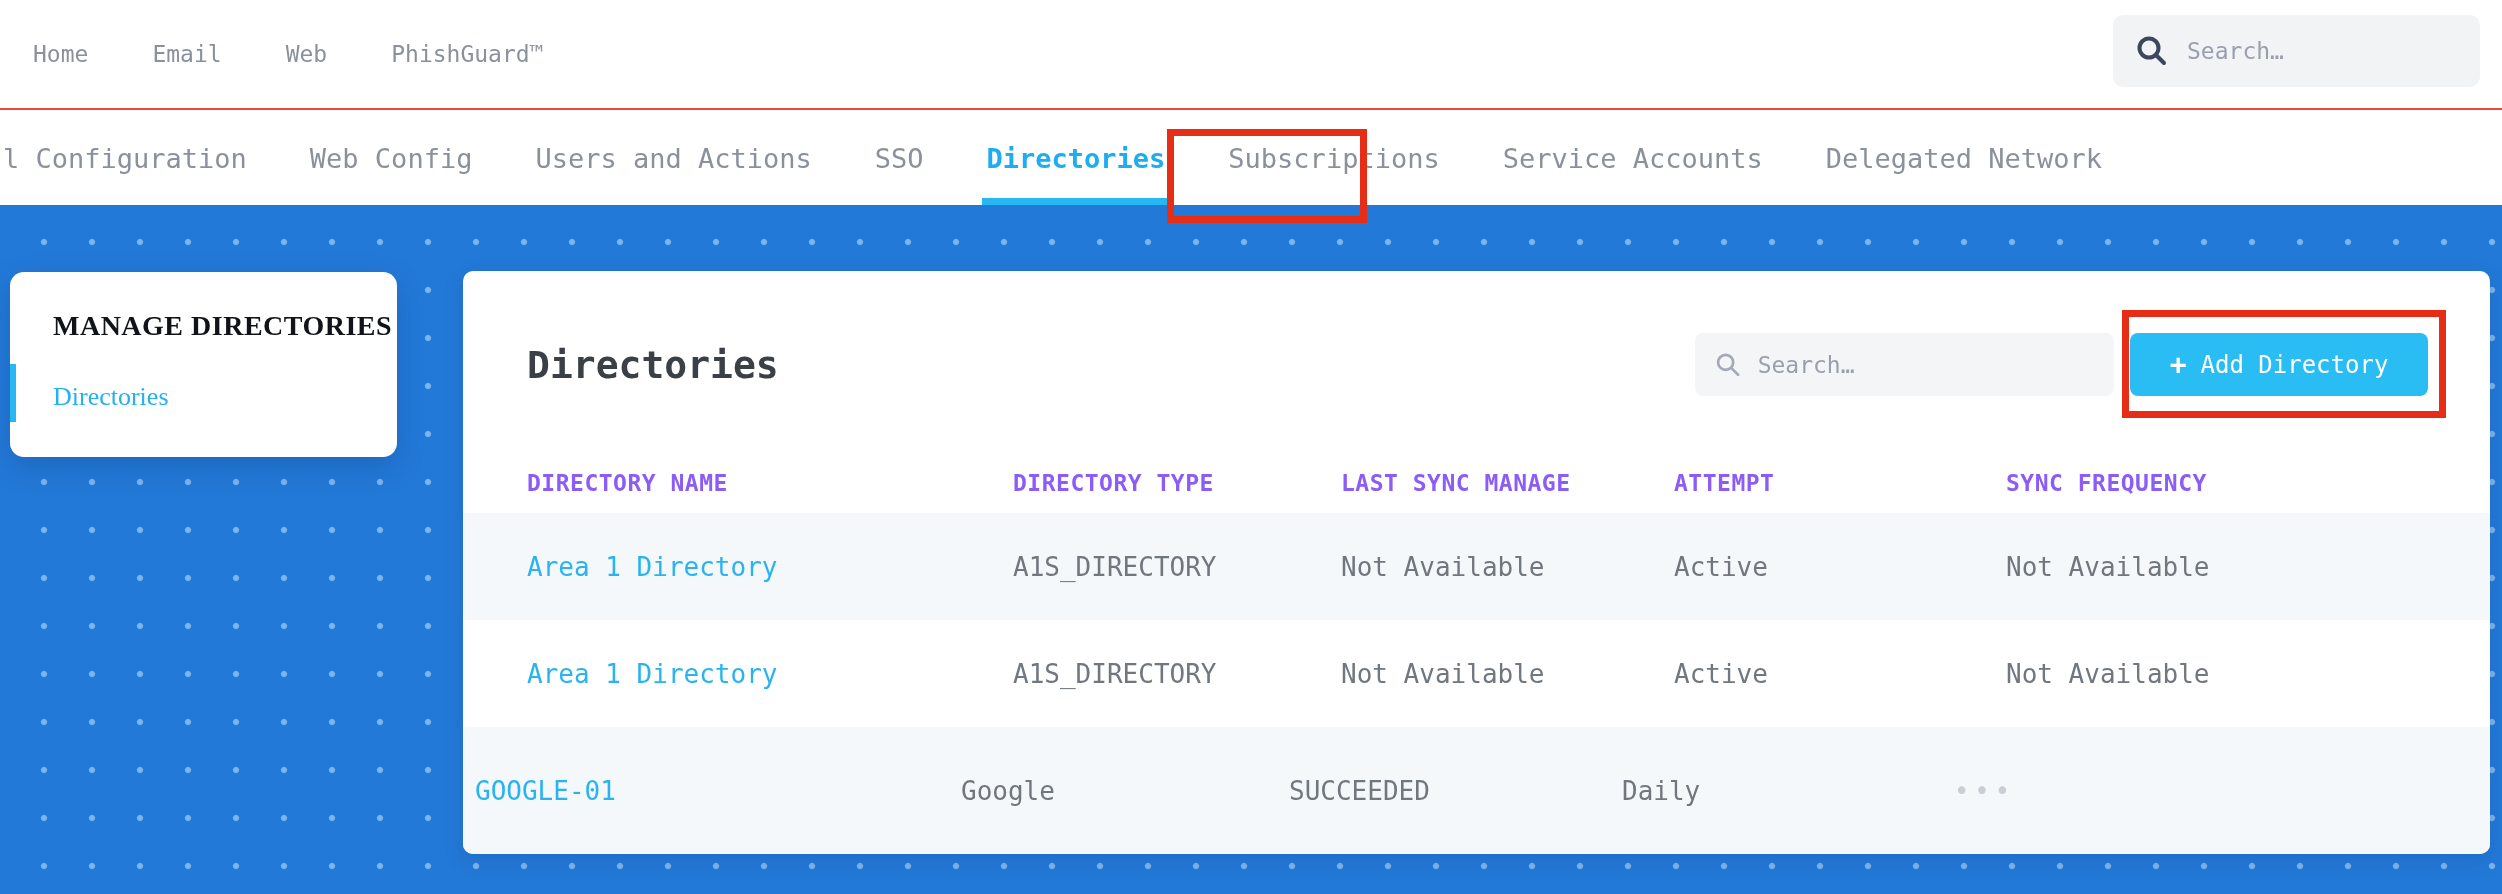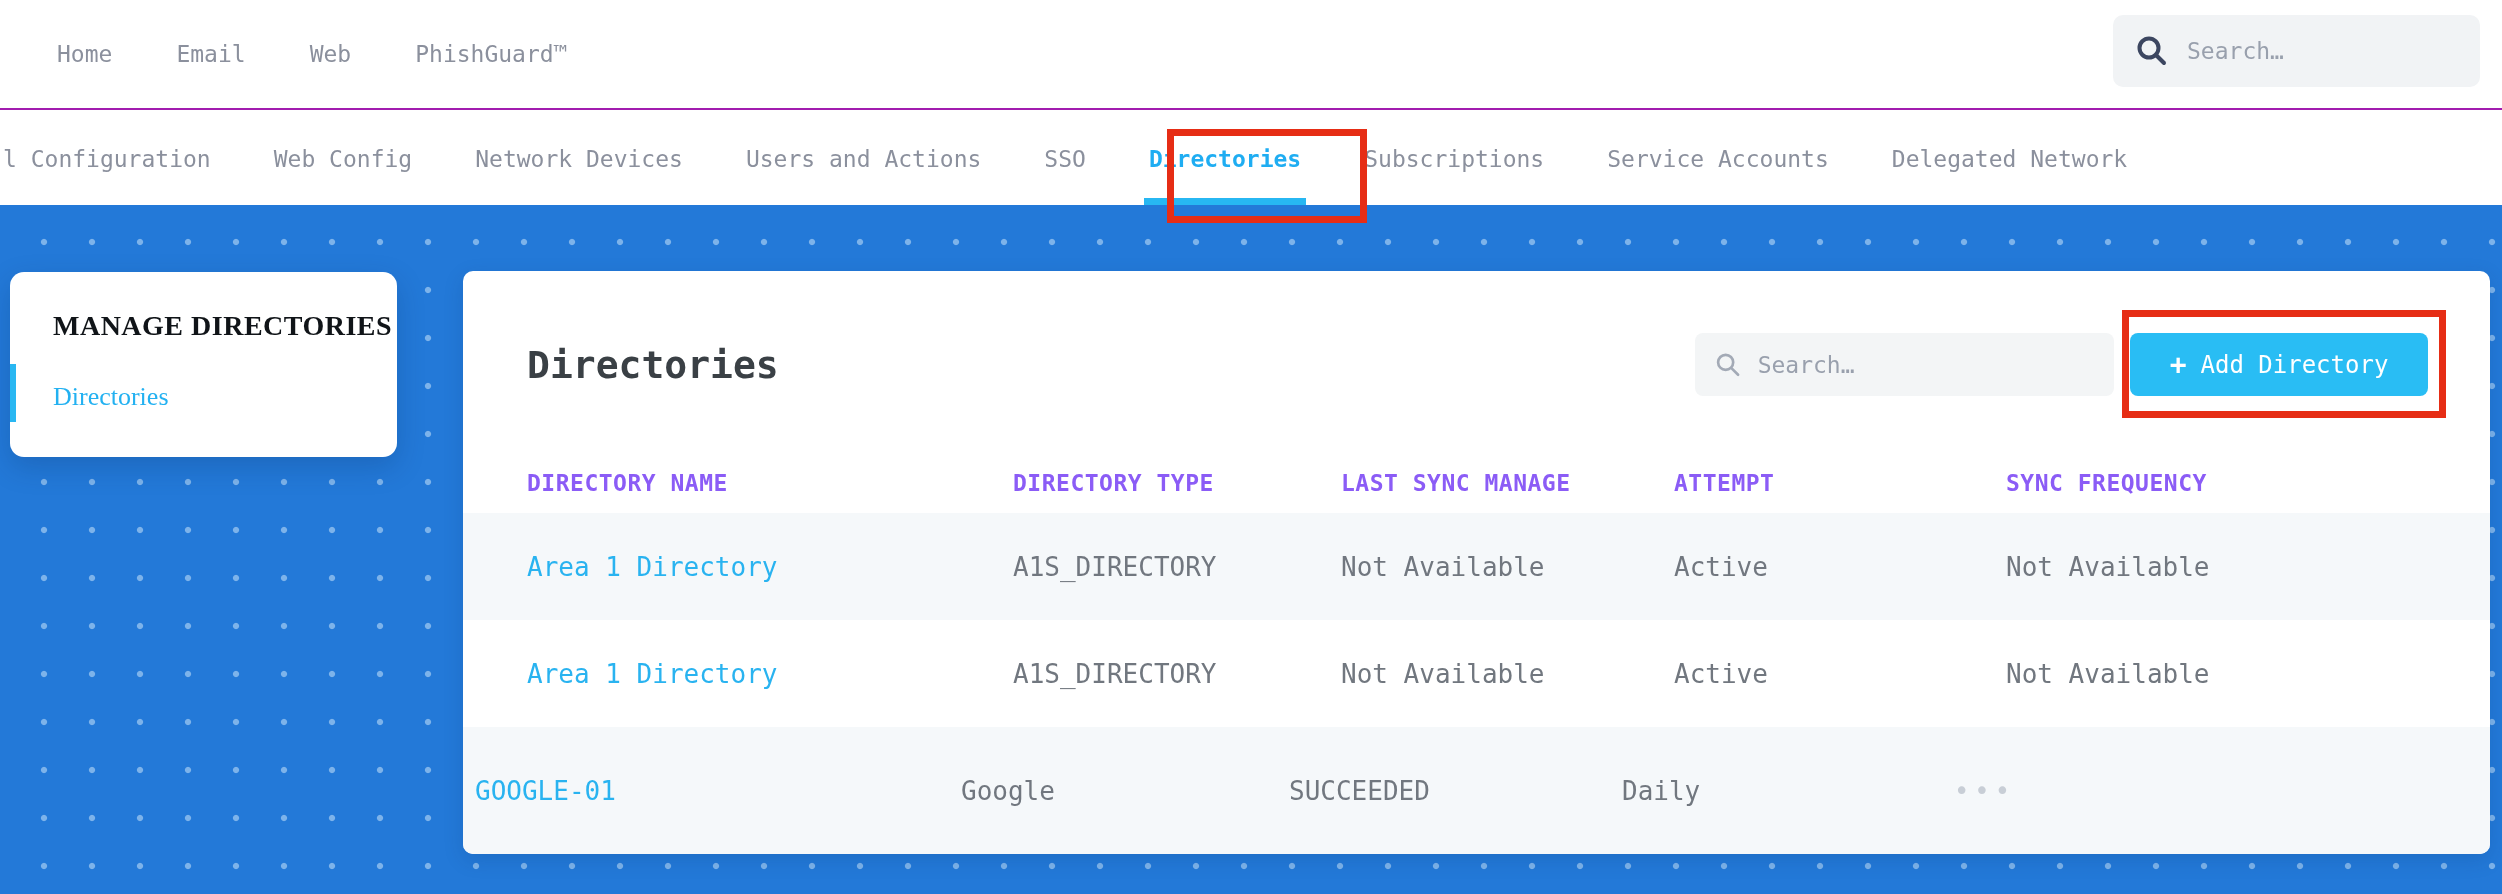--- a/index.html
+++ b/index.html
@@ -7,22 +7,22 @@
   body {
     font-family: "DejaVu Sans Mono", "Liberation Mono", monospace;
     background: #ffffff;
     overflow: hidden;
   }
   #app { position: relative; width: 2502px; height: 894px; }
 
   
   .top-nav {
     position: absolute; left: 0; top: 0; width: 2502px; height: 110px;
-    background: #ffffff; border-bottom: 2px solid #a21caf;
-    display: flex; align-items: center; padding-left: 24px;
+    background: #ffffff; border-bottom: 2px solid #ef4444;
+    display: flex; align-items: center;
   }
   .top-nav-items { display: flex; gap: 64px; padding-left: 33px; align-items: center; }
   .top-nav-item { font-size: 23px; color: #8b909d; cursor: pointer; white-space: nowrap; }
   .global-search {
     position: absolute; left: 2113px; top: 15px; width: 367px; height: 72px;
     background: #f1f3f5; border-radius: 10px;
     display: flex; align-items: center; padding: 0 22px; gap: 18px;
   }
   .global-search svg { flex: 0 0 auto; }
   .search-input {
@@ -30,21 +30,21 @@
     font-family: inherit; font-size: 23px; color: #4a5160; width: 100%;
   }
   .search-input::placeholder { color: #99a0ad; opacity: 1; }
 
   
   .tab-bar {
     position: absolute; left: 0; top: 112px; width: 2502px; height: 93px;
     background: #ffffff; display: flex; align-items: center; gap: 63px;
     padding-left: 3px;
   }
-  .tab { font-size: 23px; color: #8b909d; cursor: pointer; white-space: nowrap;
+  .tab { font-size: 27px; color: #8b909d; cursor: pointer; white-space: nowrap;
          position: relative; height: 93px; display: flex; align-items: center; }
   .tab.active { color: #1fadf2; font-weight: bold; }
   .tab.active .underline {
     position: absolute; left: -5px; right: -5px; bottom: 0; height: 7px;
     background: #27b7f2;
   }
 
   
   .hero {
     position: absolute; left: 0; top: 205px; width: 2502px; height: 689px;
@@ -142,21 +142,20 @@
         <circle cx="14" cy="14" r="9.5" fill="none" stroke="#3c4660" stroke-width="4"></circle>
         <line x1="21" y1="21" x2="29" y2="29" stroke="#3c4660" stroke-width="4" stroke-linecap="round"></line>
       </svg>
       <input class="search-input" type="text" placeholder="Search…" style="">
     </div>
   </div>
 
   <div class="tab-bar">
     <span class="tab">l Configuration</span>
     <span class="tab">Web Config</span>
-    <span class="tab">Network Devices</span>
     <span class="tab">Users and Actions</span>
     <span class="tab">SSO</span>
     <span class="tab active">
       <span>Directories</span>
       <span class="underline"></span>
     </span>
     <span class="tab">Subscriptions</span>
     <span class="tab">Service Accounts</span>
     <span class="tab">Delegated Network</span>
   </div>

